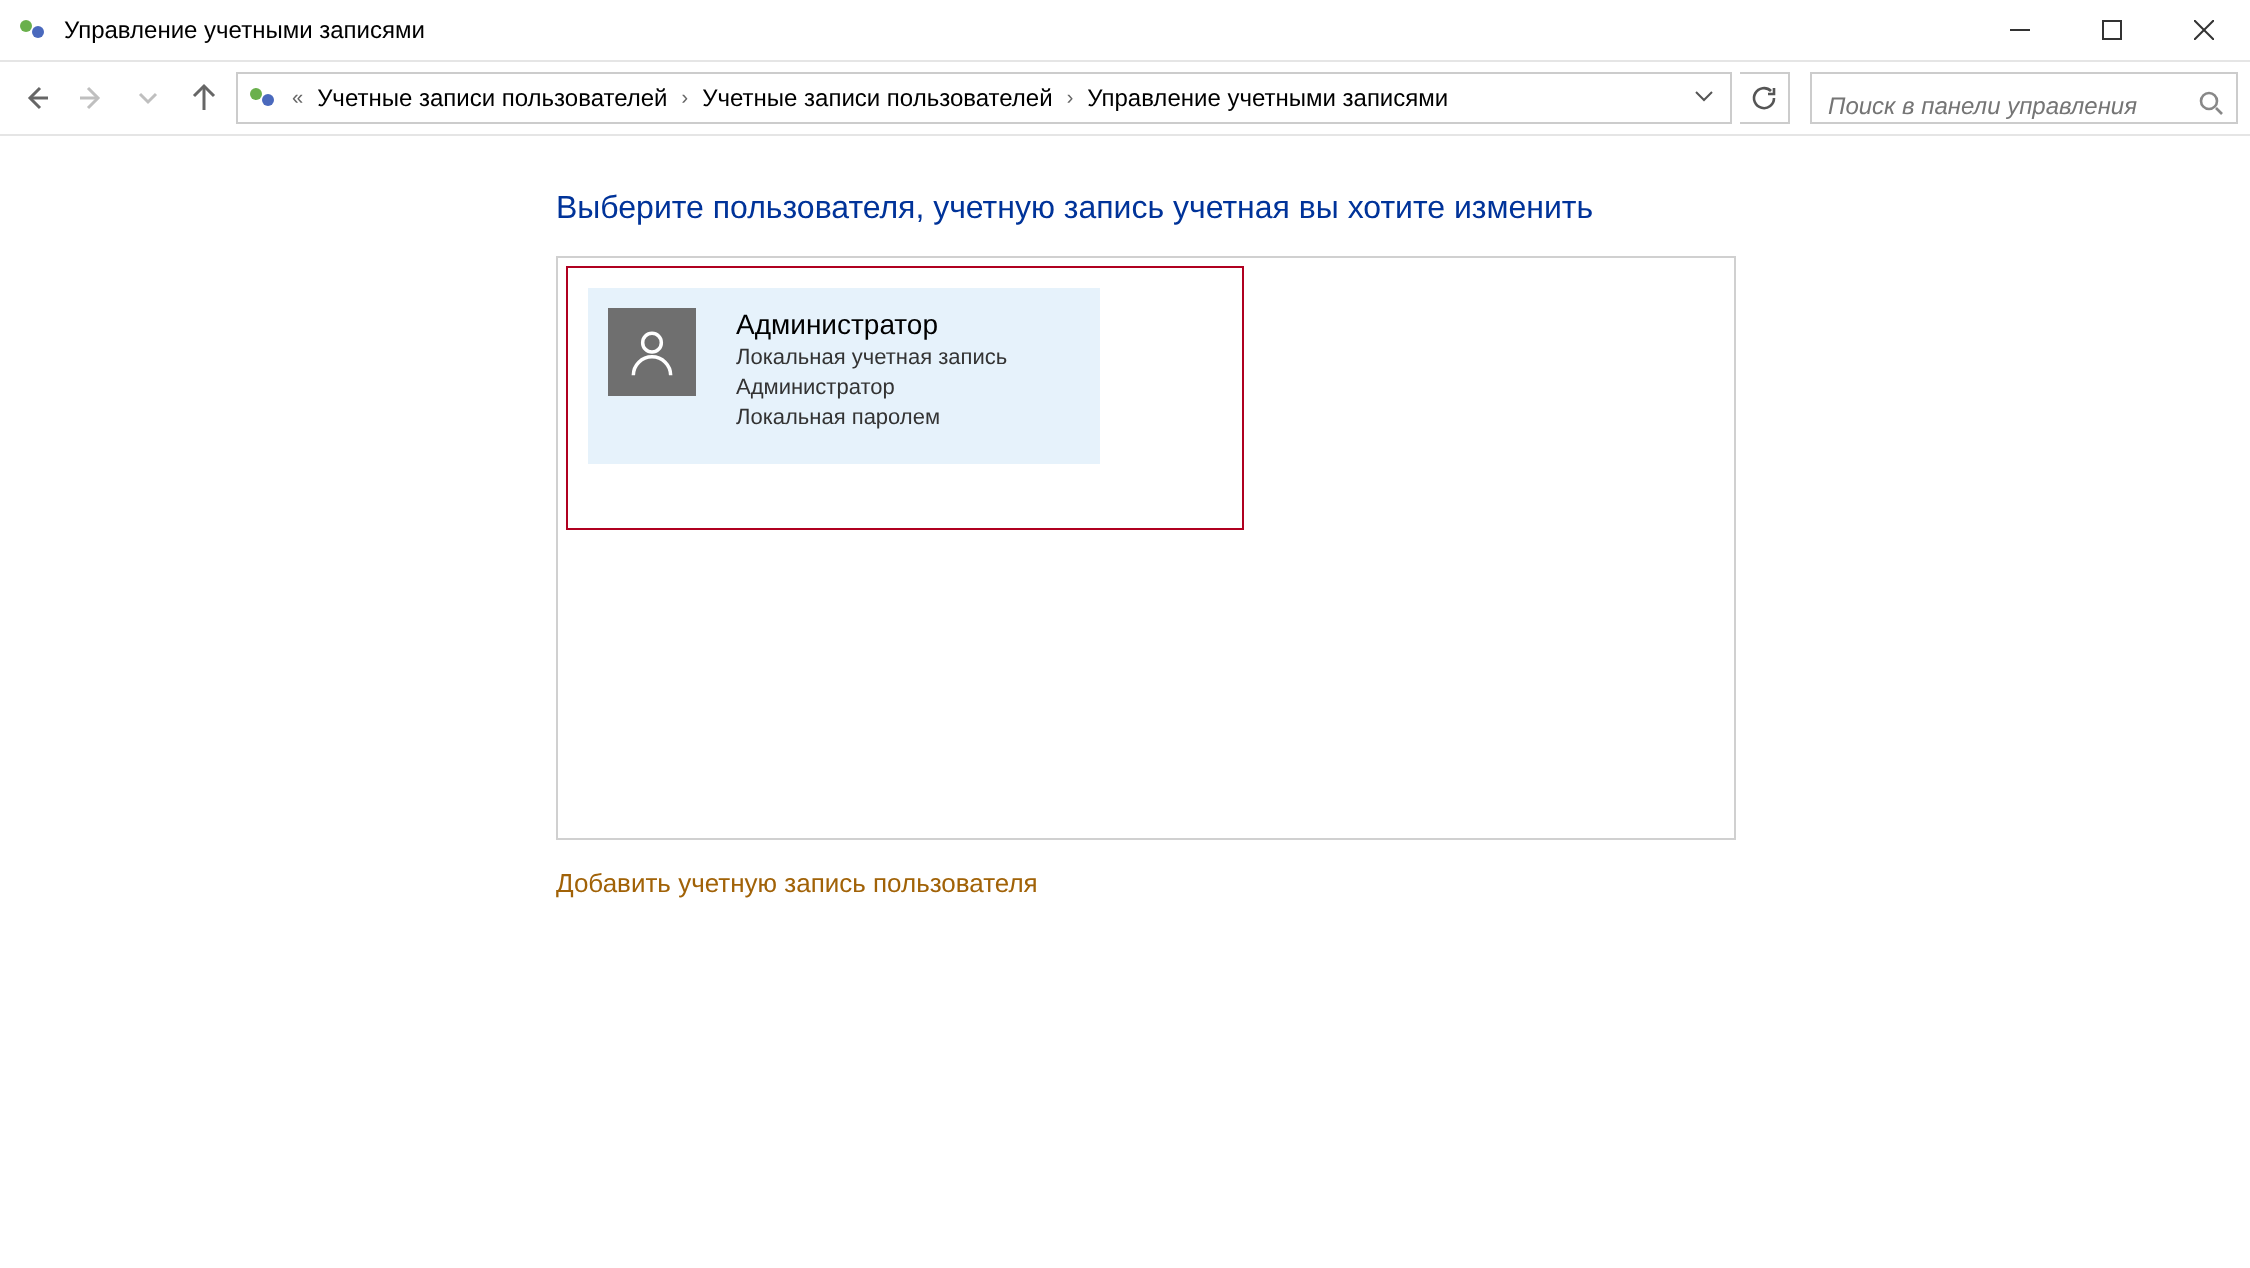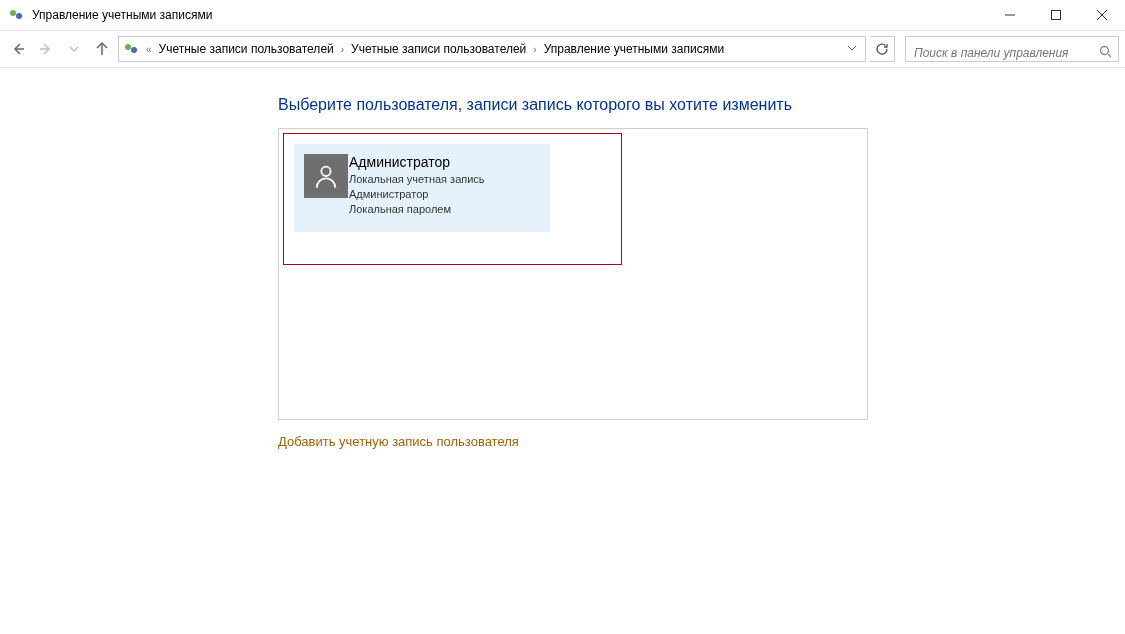--- a/index.html
+++ b/index.html
@@ -19,21 +19,21 @@
   .bc-item{white-space:nowrap;padding:0 2px}
   .bc-dd{margin-left:auto;padding:0 4px;color:#555}
   .refresh-btn{width:24px;height:24px;display:flex;align-items:center;justify-content:center;border:1px solid #ccc;border-left:none}
   .search{width:200px;height:24px;border:1px solid #ccc;margin-left:6px;display:flex;align-items:flex-end;padding:0 6px;color:#777}
   .search input{flex:1;border:none;outline:none;font-size:12px;font-style:italic;color:#777;background:transparent}
   .search .mag{margin-left:4px}
   .content{padding:28px 20px 20px 278px}
   .heading{color:#003399;font-size:16px;margin-bottom:14px}
   .listbox{border:1px solid #d0d0d0;width:580px;height:282px;position:relative;padding:4px}
   .inbox{border:1px solid #b00020;width:317px;height:110px;padding:10px}
-  .tile{background:#e6f2fb;width:236px;height:68px;display:flex;align-items:flex-start;padding:10px;gap:1px}
+  .tile{background:#e6f2fb;width:236px;height:68px;display:flex;align-items:flex-start;padding:10px;gap:20px}
   .avatar{width:44px;height:44px;background:#6f6f6f;display:flex;align-items:center;justify-content:center}
   .avatar svg{stroke:#fff;fill:none;stroke-width:1.5}
   .tile-text .uname{font-size:14px;color:#000;margin-bottom:2px}
   .tile-text .meta{font-size:11px;color:#333;line-height:1.35}
   .addlink{color:#a16207;font-size:13px;margin-top:14px;display:inline-block}
   .chev{display:inline-block}
 </style>
 </head>
 <body>
 
@@ -121,21 +121,21 @@
     <span class="mag">
       <svg width="13" height="13" viewBox="0 0 13 13" fill="none" stroke="#888" stroke-width="1.3">
           <circle cx="5.5" cy="5.5" r="4"></circle>
           <line x1="9" y1="9" x2="12" y2="12"></line>
         </svg>
     </span>
   </div>
 </div>
 
 <div class="content">
-  <div class="heading">Выберите пользователя, записи запись которого вы хотите изменить</div>
+  <div class="heading">Выберите пользователя, учетную запись учетная вы хотите изменить</div>
 
   <div class="listbox">
     <div class="inbox">
       <div class="tile">
         <div class="avatar">
           <svg width="28" height="28" viewBox="0 0 24 24">
               <circle cx="12" cy="8" r="4"></circle>
               <path d="M4 22c0-4.4 3.6-8 8-8s8 3.6 8 8"></path>
             </svg>
         </div>

